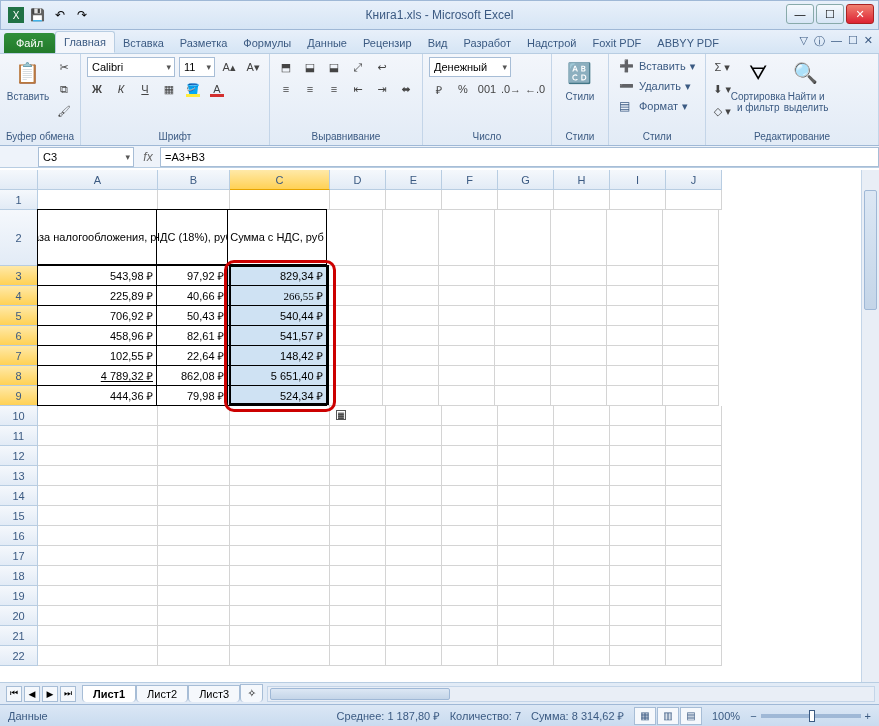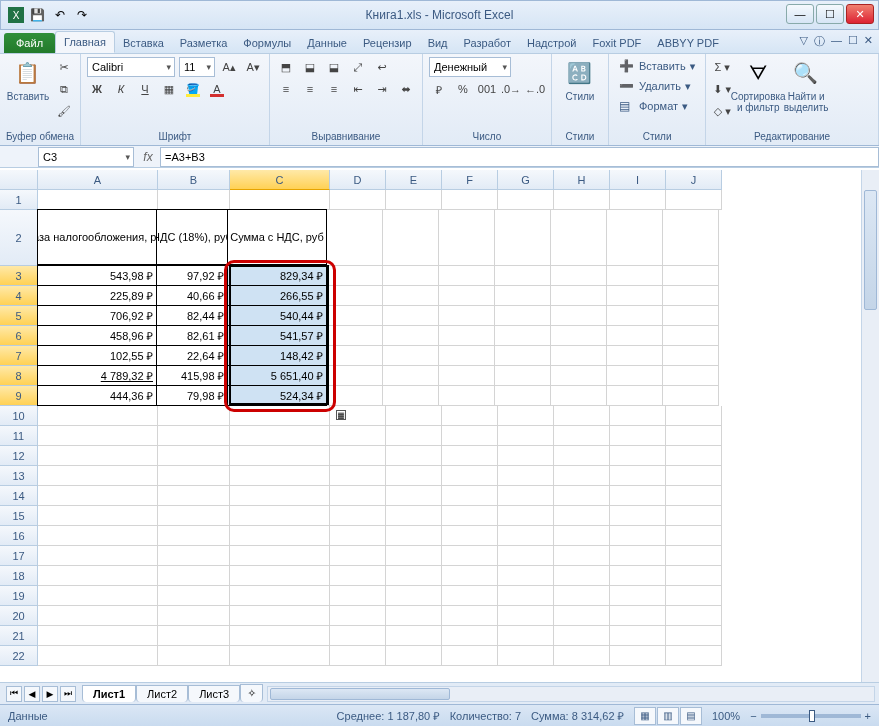--- a/index.html
+++ b/index.html
@@ -334,32 +334,32 @@
         <div class="cell" style="width: 56px;"></div>
         <div class="cell" style="width: 56px;"></div>
         <div class="cell" style="width: 56px;"></div>
         <div class="cell" style="width: 56px;"></div>
         <div class="cell" style="width: 56px;"></div>
         <div class="cell" style="width: 56px;"></div>
       </div>
       <div class="row">
         <div class="cell b num" style="width: 120px;">225,89 ₽</div>
         <div class="cell b num" style="width: 72px;">40,66 ₽</div>
-        <div class="cell b num selfill" style="width: 100px;">266,55 ₽</div>
+        <div class="cell b num selfill" style="width: 100px; font-family: Liberation Serif, serif;">266,55 ₽</div>
         <div class="cell" style="width: 56px;"></div>
         <div class="cell" style="width: 56px;"></div>
         <div class="cell" style="width: 56px;"></div>
         <div class="cell" style="width: 56px;"></div>
         <div class="cell" style="width: 56px;"></div>
         <div class="cell" style="width: 56px;"></div>
         <div class="cell" style="width: 56px;"></div>
       </div>
       <div class="row">
         <div class="cell b num" style="width: 120px;">706,92 ₽</div>
-        <div class="cell b num" style="width: 72px;">82,44 ₽</div>
+        <div class="cell b num" style="width: 72px;">50,43 ₽</div>
         <div class="cell b num selfill" style="width: 100px;">540,44 ₽</div>
         <div class="cell" style="width: 56px;"></div>
         <div class="cell" style="width: 56px;"></div>
         <div class="cell" style="width: 56px;"></div>
         <div class="cell" style="width: 56px;"></div>
         <div class="cell" style="width: 56px;"></div>
         <div class="cell" style="width: 56px;"></div>
         <div class="cell" style="width: 56px;"></div>
       </div>
       <div class="row">
@@ -381,21 +381,21 @@
         <div class="cell" style="width: 56px;"></div>
         <div class="cell" style="width: 56px;"></div>
         <div class="cell" style="width: 56px;"></div>
         <div class="cell" style="width: 56px;"></div>
         <div class="cell" style="width: 56px;"></div>
         <div class="cell" style="width: 56px;"></div>
         <div class="cell" style="width: 56px;"></div>
       </div>
       <div class="row">
         <div class="cell b num" style="width: 120px; text-decoration: underline;">4 789,32 ₽</div>
-        <div class="cell b num" style="width: 72px;">415,98 ₽</div>
+        <div class="cell b num" style="width: 72px;">862,08 ₽</div>
         <div class="cell b num selfill" style="width: 100px;">5 651,40 ₽</div>
         <div class="cell" style="width: 56px;"></div>
         <div class="cell" style="width: 56px;"></div>
         <div class="cell" style="width: 56px;"></div>
         <div class="cell" style="width: 56px;"></div>
         <div class="cell" style="width: 56px;"></div>
         <div class="cell" style="width: 56px;"></div>
         <div class="cell" style="width: 56px;"></div>
       </div>
       <div class="row">

